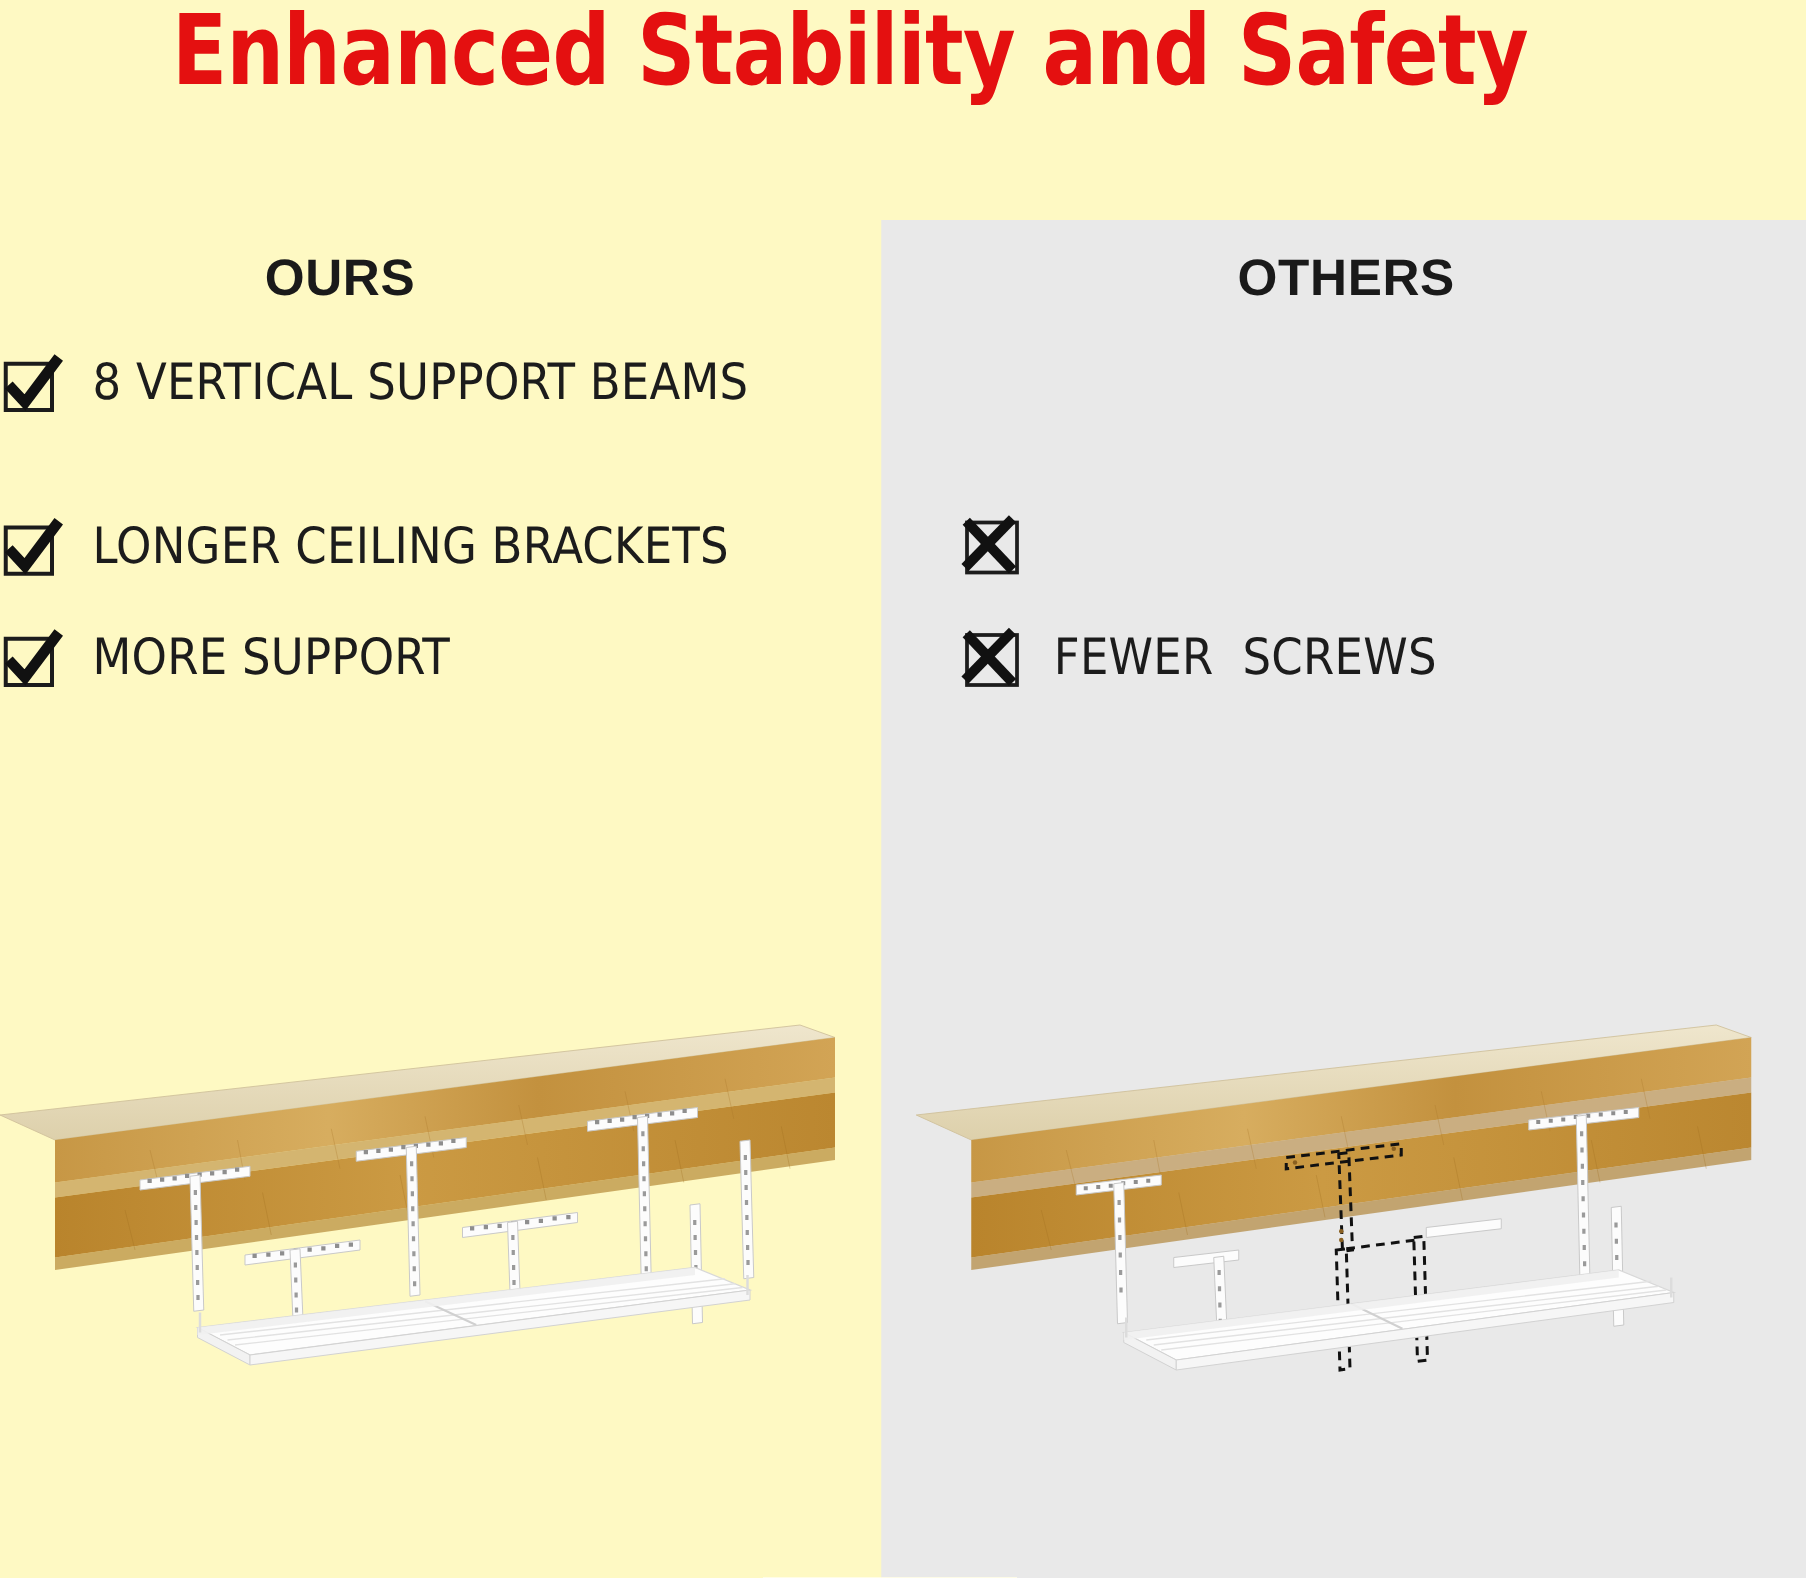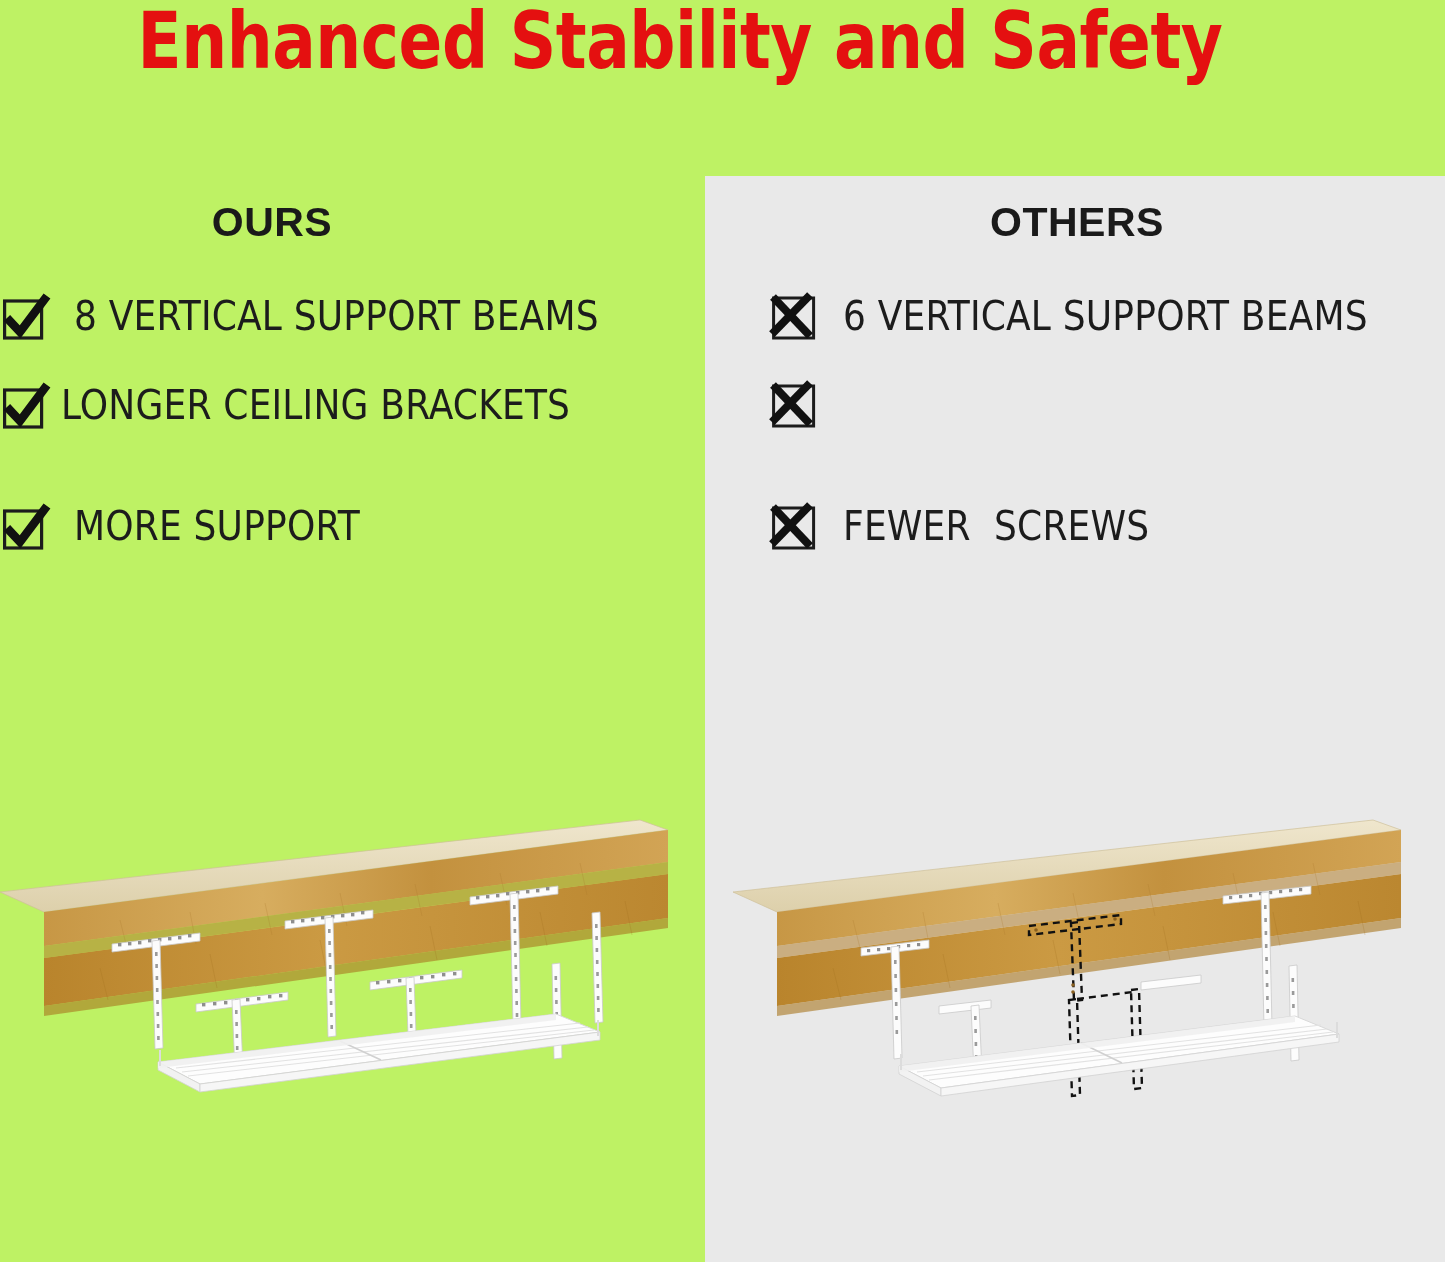--- a/index.html
+++ b/index.html
@@ -8,21 +8,21 @@
     padding: 0;
     background: #ffffff;
   }
   body {
     font-family: "Liberation Sans", sans-serif;
   }
   #page {
     position: relative;
     width: 1445px;
     height: 1262px;
-    background: #bef264;
+    background: #fef9c3;
     overflow: hidden;
   }
 
   
   .others-panel {
     position: absolute;
     left: 705px;
     top: 176px;
     width: 740px;
     height: 1086px;
@@ -63,22 +63,22 @@
   
   .feature-row {
     position: absolute;
     display: flex;
     align-items: center;
     gap: 26px;
     white-space: nowrap;
   }
   .feature-row.left  { left: 3px;   }
   .feature-row.right { left: 772px; }
-  .row-y1 { top: 293px; }
-  .row-y2 { top: 382px; gap: 13px; }
+  .row-y1 { top: 283px; }
+  .row-y2 { top: 414px; }
   .row-y3 { top: 503px; }
 
   .checkbox {
     position: relative;
     width: 45px;
     height: 45px;
     flex: 0 0 45px;
   }
   .checkbox svg { display: block; overflow: visible; }
 
@@ -137,30 +137,20 @@
   <div class="feature-row left row-y3">
     <span class="checkbox">
       <svg viewBox="0 0 45 45" width="45" height="45" aria-hidden="true">
         <rect x="1.6" y="7" width="37" height="37" fill="none" stroke="#1c1c1c" stroke-width="3.2"></rect>
         <path d="M4 24 L17 38 L44 2" fill="none" stroke="#111111" stroke-width="8.5" stroke-linecap="butt" stroke-linejoin="miter"></path>
       </svg>
     </span>
     <span class="feature-label">MORE SUPPORT</span>
   </div>
 
-  <div class="feature-row right row-y1">
-    <span class="checkbox">
-      <svg viewBox="0 0 45 45" width="45" height="45" aria-hidden="true">
-        <rect x="1.6" y="4" width="40" height="40" fill="none" stroke="#1c1c1c" stroke-width="3"></rect>
-        <path d="M1 3 L38 42" fill="none" stroke="#111111" stroke-width="8" stroke-linecap="butt"></path>
-        <path d="M38 1 L0 40" fill="none" stroke="#111111" stroke-width="8" stroke-linecap="butt"></path>
-      </svg>
-    </span>
-    <span class="feature-label">6 VERTICAL SUPPORT BEAMS</span>
-  </div>
 
   <div class="feature-row right row-y2">
     <span class="checkbox">
       <svg viewBox="0 0 45 45" width="45" height="45" aria-hidden="true">
         <rect x="1.6" y="4" width="40" height="40" fill="none" stroke="#1c1c1c" stroke-width="3"></rect>
         <path d="M1 3 L38 42" fill="none" stroke="#111111" stroke-width="8" stroke-linecap="butt"></path>
         <path d="M38 1 L0 40" fill="none" stroke="#111111" stroke-width="8" stroke-linecap="butt"></path>
       </svg>
     </span>
   </div>

